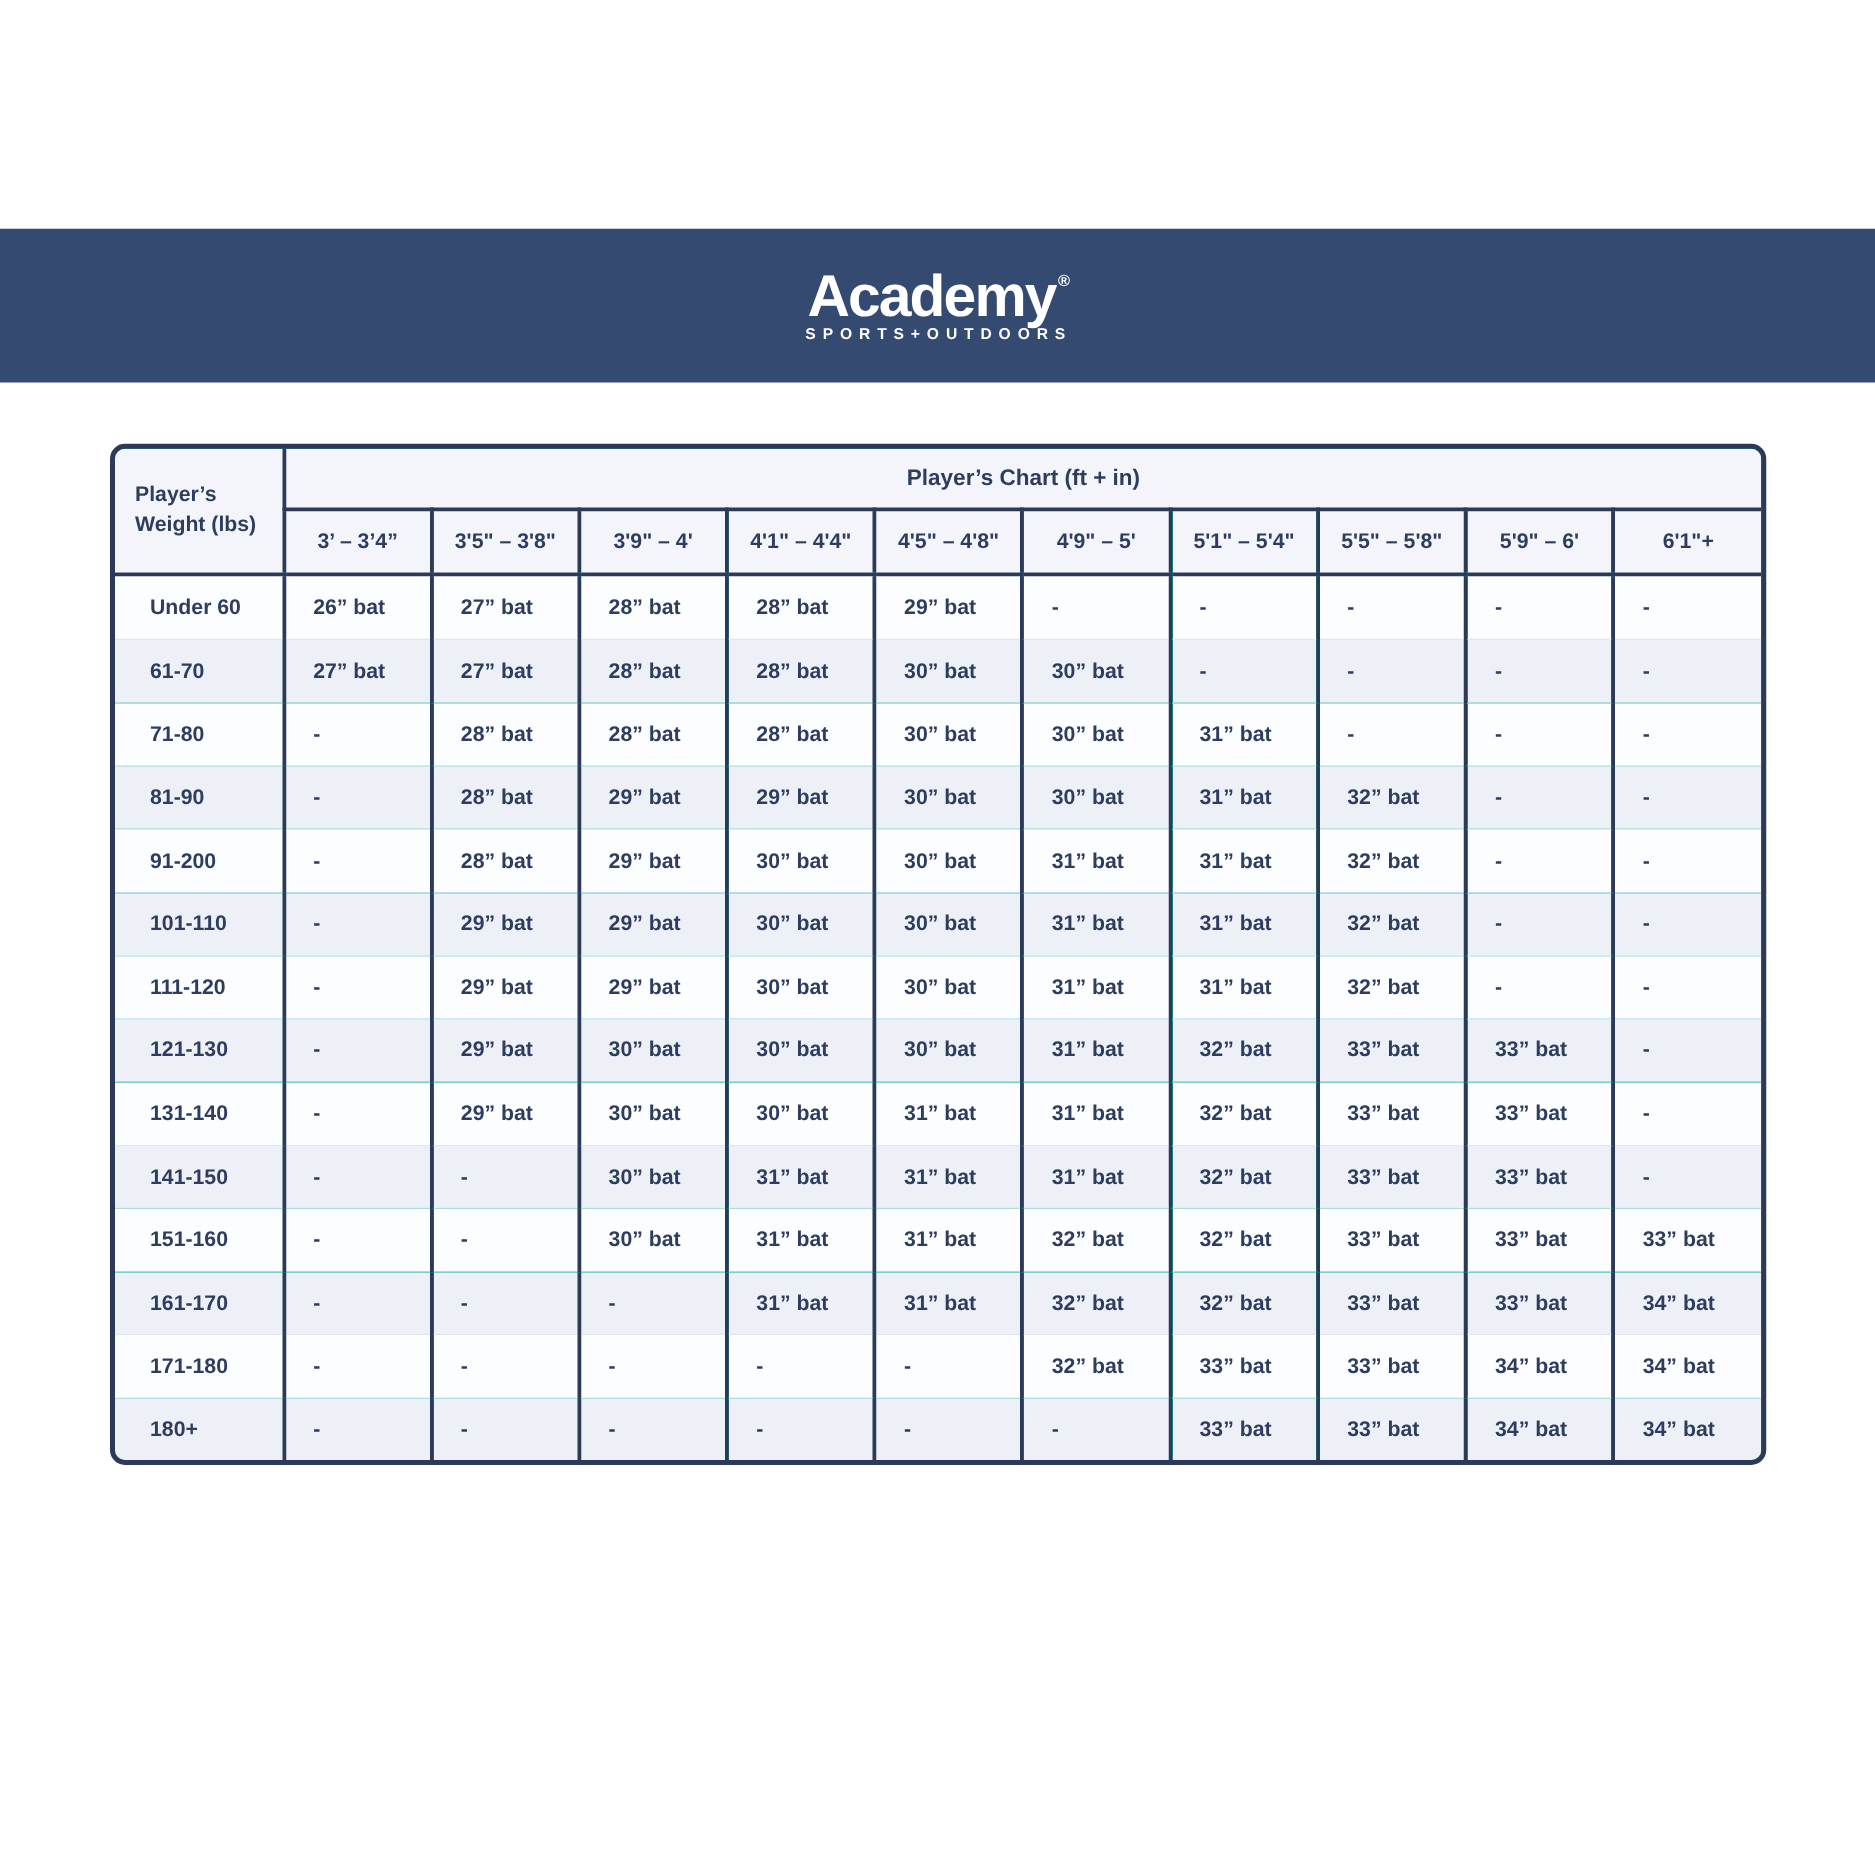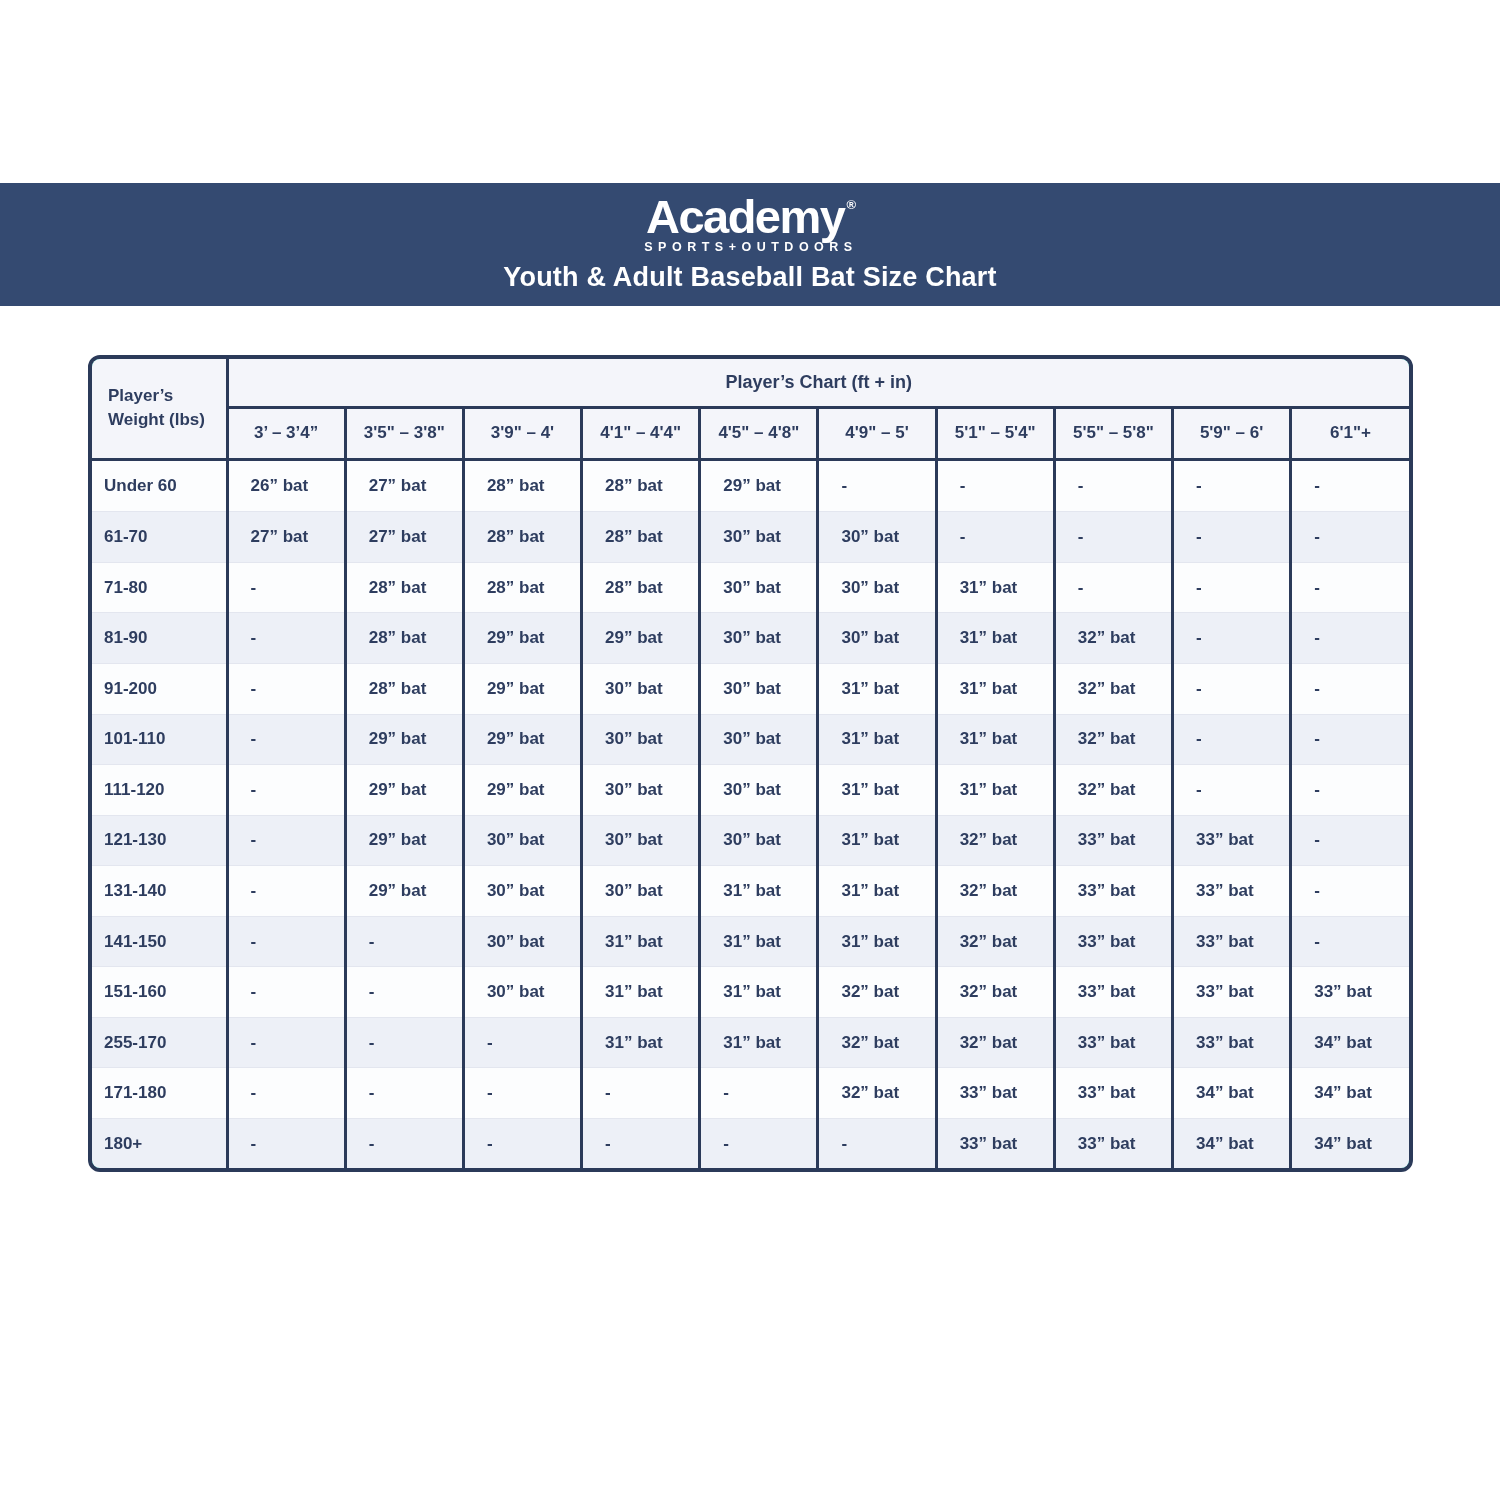--- a/index.html
+++ b/index.html
@@ -47,21 +47,21 @@
   .col-hdr {
     text-align:center; vertical-align:middle; font-weight:bold;
     border-left:3px solid var(--table-border,#2b3a59);
   }
 
   tbody tr:nth-child(odd)  { background:var(--row-white,#fcfdfe); }
   tbody tr:nth-child(even) { background:var(--row-light,#edf0f7); }
   tbody tr + tr td { border-top:1px solid var(--row-divider,#e3e6ef); }
 
   .weight-cell {
-    text-align:left; vertical-align:middle; padding-left:12px; font-weight:bold;
+    text-align:left; vertical-align:middle; padding-left:28px; font-weight:bold;
   }
   .data-cell {
     text-align:left; vertical-align:middle; padding-left:22px; font-weight:bold;
     border-left:3px solid var(--table-border,#2b3a59);
   }
 
   
   .footer-logo {
     position:absolute; right:61px; top:1220px; text-align:center;
     color:var(--footer-logo,#33476d); line-height:1;
@@ -73,21 +73,20 @@
 </head>
 <body>
 
 <div class="page">
 
   <div class="banner">
     <div class="logo">
       <span class="logo-word">Academy</span><span class="reg">®</span>
       <div class="logo-sub">SPORTS+OUTDOORS</div>
     </div>
-    <div class="banner-title">Youth &amp; Adult Baseball Bat Size Chart</div>
   </div>
 
   <div class="table-wrap">
     <table>
       <colgroup>
         <col style="width:135px">
         <col>
           <col>
           <col>
           <col>
@@ -254,21 +253,21 @@
             <td class="data-cell">30” bat</td>
             <td class="data-cell">31” bat</td>
             <td class="data-cell">31” bat</td>
             <td class="data-cell">32” bat</td>
             <td class="data-cell">32” bat</td>
             <td class="data-cell">33” bat</td>
             <td class="data-cell">33” bat</td>
             <td class="data-cell">33” bat</td>
           </tr>
           <tr>
-            <td class="weight-cell">255-170</td>
+            <td class="weight-cell">161-170</td>
             <td class="data-cell">-</td>
             <td class="data-cell">-</td>
             <td class="data-cell">-</td>
             <td class="data-cell">31” bat</td>
             <td class="data-cell">31” bat</td>
             <td class="data-cell">32” bat</td>
             <td class="data-cell">32” bat</td>
             <td class="data-cell">33” bat</td>
             <td class="data-cell">33” bat</td>
             <td class="data-cell">34” bat</td>

